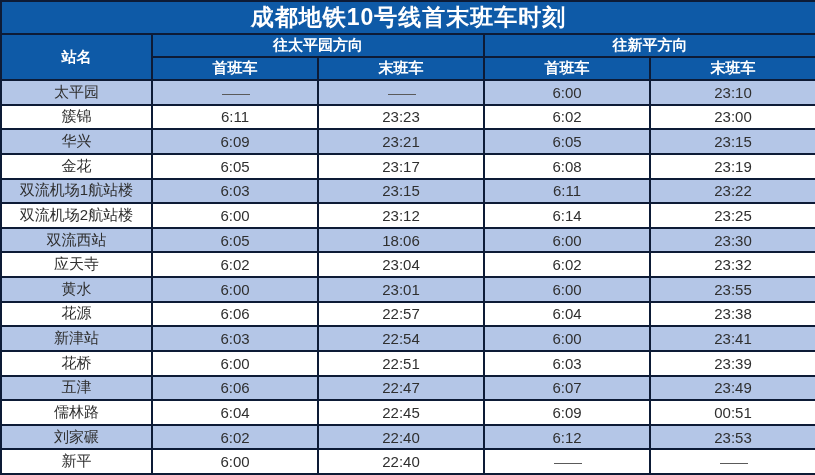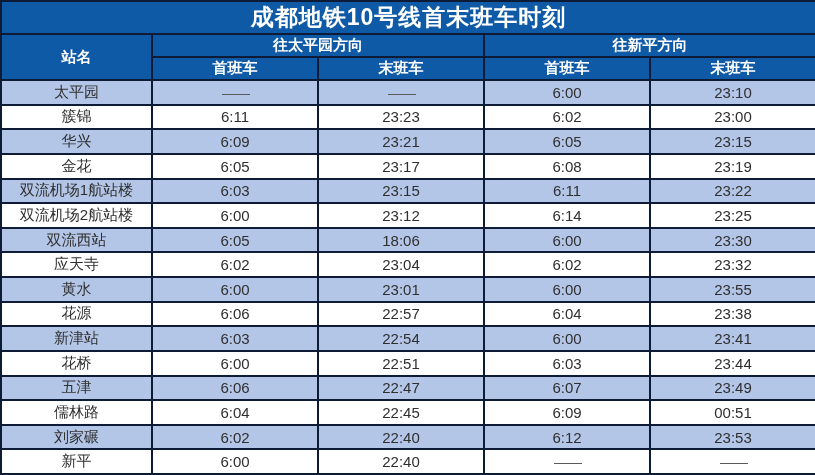--- a/index.html
+++ b/index.html
@@ -154,21 +154,21 @@
         <td>6:03</td>
         <td>22:54</td>
         <td>6:00</td>
         <td>23:41</td>
       </tr>
       <tr>
         <td class="station">花桥</td>
         <td>6:00</td>
         <td>22:51</td>
         <td>6:03</td>
-        <td>23:44</td>
+        <td>23:39</td>
       </tr>
       <tr class="stripe">
         <td class="station">五津</td>
         <td>6:06</td>
         <td>22:47</td>
         <td>6:07</td>
         <td>23:49</td>
       </tr>
       <tr>
         <td class="station">儒林路</td>

